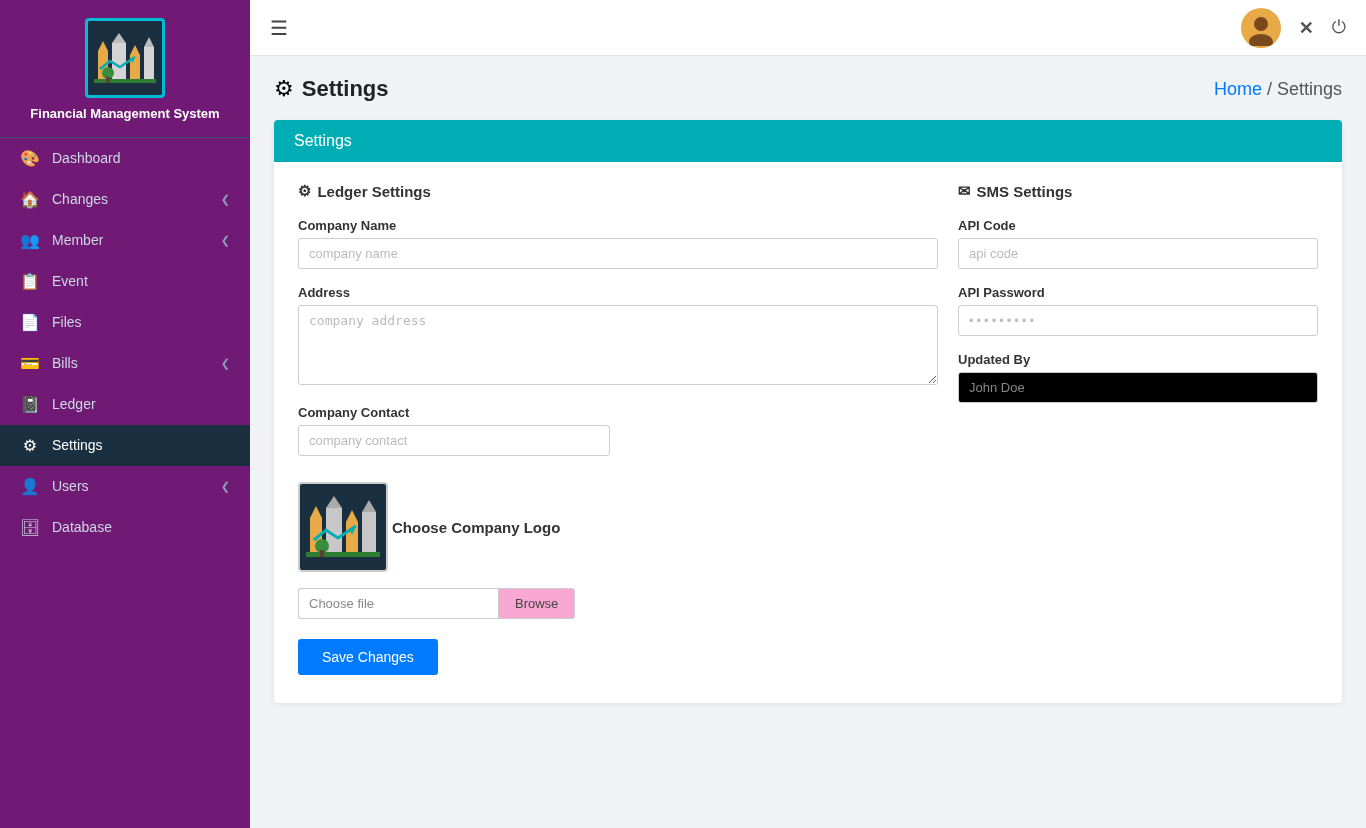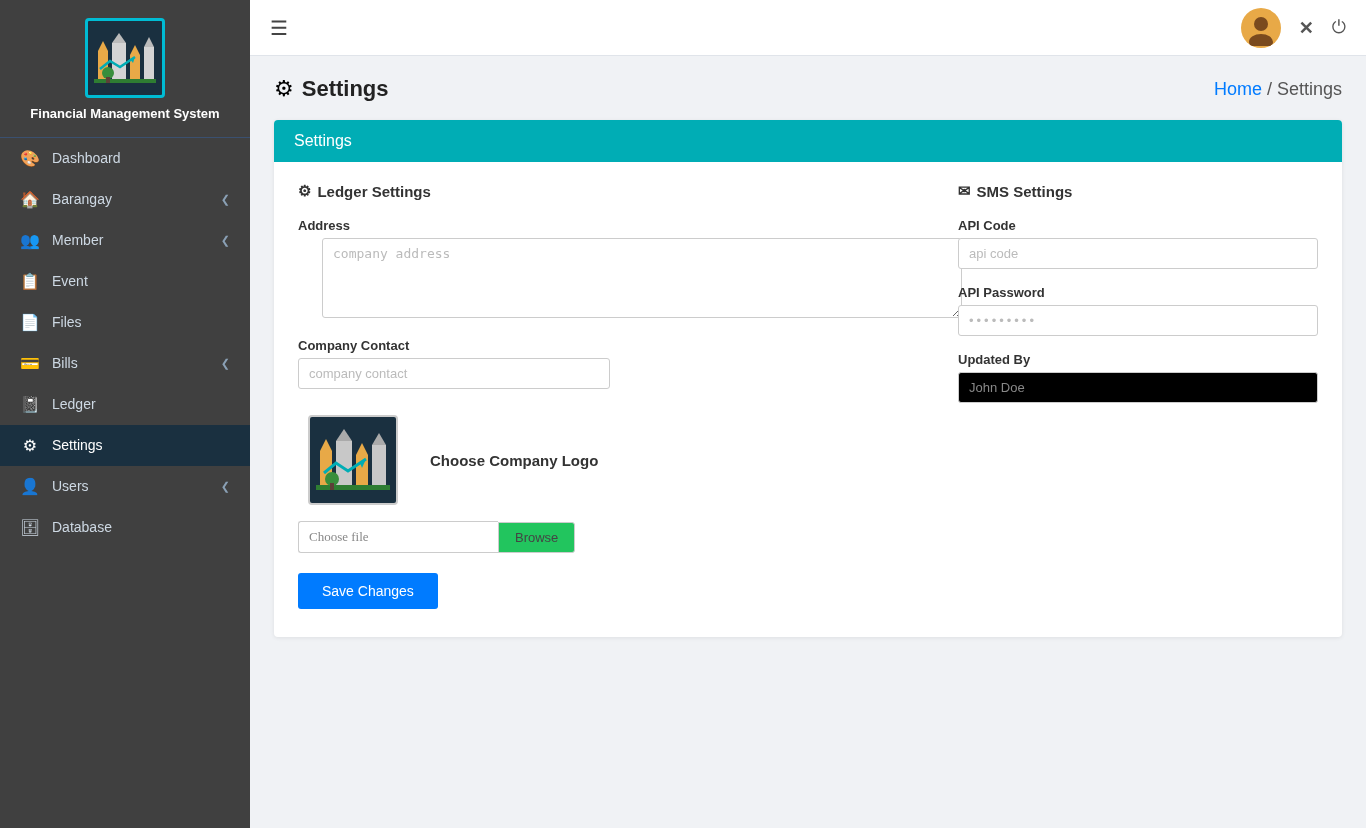--- a/index.html
+++ b/index.html
@@ -2,21 +2,21 @@
 <html><head>
   <meta charset="utf-8">
   <style>
     * { box-sizing: border-box; margin: 0; padding: 0; }
     body { font-family: Arial, sans-serif; background: #f0f2f5; display: flex; height: 828px; overflow: hidden; }
 
     
     #sidebar {
       width: 250px;
       min-width: 250px;
-      background: #404040;
+      background: #701a75;
       color: #fff;
       display: flex;
       flex-direction: column;
       height: 828px;
     }
     #logo-area {
       display: flex;
       flex-direction: column;
       align-items: center;
       padding: 18px 10px 14px;
@@ -190,21 +190,20 @@
       padding: 7px 10px;
       font-size: 13px;
       color: #444;
       outline: none;
       background: #fff;
     }
     .form-control::placeholder { color: #bbb; }
     textarea.form-control {
       resize: both;
       min-height: 70px;
-      margin-left: 24px;
     }
     .form-control[readonly] {
       background: #000000;
       color: #888;
     }
     .password-dots {
       letter-spacing: 3px;
       color: #aaa;
     }
 
@@ -212,22 +211,22 @@
     .two-col-row {
       display: flex;
       gap: 16px;
     }
     .two-col-row .form-group { flex: 1; }
 
     
     #logo-chooser {
       display: flex;
       align-items: center;
-      gap: 32px;
-      margin: 10px 10px 16px;
+      gap: 4px;
+      margin: 10px 0 16px;
       text-align: right;
     }
     #company-logo-preview {
       width: 90px;
       height: 90px;
       border: 2px solid #ccc;
       border-radius: 4px;
       overflow: hidden;
       display: flex;
       align-items: center;
@@ -249,28 +248,27 @@
     #file-text {
       border: 1px solid #ccc;
       border-right: none;
       border-radius: 3px 0 0 3px;
       padding: 7px 10px;
       font-size: 13px;
       color: #888;
       background: #fff;
       width: 200px;
       cursor: pointer;
-      font-family: Liberation Serif, serif;
     }
     #browse-btn {
       border: 1px solid #ccc;
       border-radius: 0 3px 3px 0;
       padding: 7px 16px;
       font-size: 13px;
-      background: #22c55e;
+      background: #f9a8d4;
       color: #444;
       cursor: pointer;
     }
 
     #save-btn {
       background: #007bff;
       color: #fff;
       border: none;
       border-radius: 3px;
       padding: 10px 24px;
@@ -313,21 +311,21 @@
     <div id="app-title">Financial Management System</div>
   </div>
 
   <nav>
     <div class="nav-item">
       <span class="nav-icon">🎨</span>
       <span>Dashboard</span>
     </div>
     <div class="nav-item">
       <span class="nav-icon">🏠</span>
-      <span>Barangay</span>
+      <span>Changes</span>
       <span class="nav-chevron">❮</span>
     </div>
     <div class="nav-item">
       <span class="nav-icon">👥</span>
       <span>Member</span>
       <span class="nav-chevron">❮</span>
     </div>
     <div class="nav-item">
       <span class="nav-icon">📋</span>
       <span>Event</span>
@@ -408,20 +406,24 @@
             <span class="section-title">
               <span>✉</span>
               <span>SMS Settings</span>
             </span>
           </div>
         </div>
 
         <div id="form-grid">
 
           <div id="form-left">
+            <div class="form-group">
+              <label class="form-label">Company Name</label>
+              <input type="text" class="form-control" placeholder="company name" style="">
+            </div>
             <div class="form-group">
               <label class="form-label">Address</label>
               <textarea class="form-control" style="height: 80px;" placeholder="company address"></textarea>
             </div>
             <div class="two-col-row">
               <div class="form-group">
                 <label class="form-label">Company Contact</label>
                 <input type="text" class="form-control" placeholder="company contact" style="">
               </div>
               <div class="form-group">

